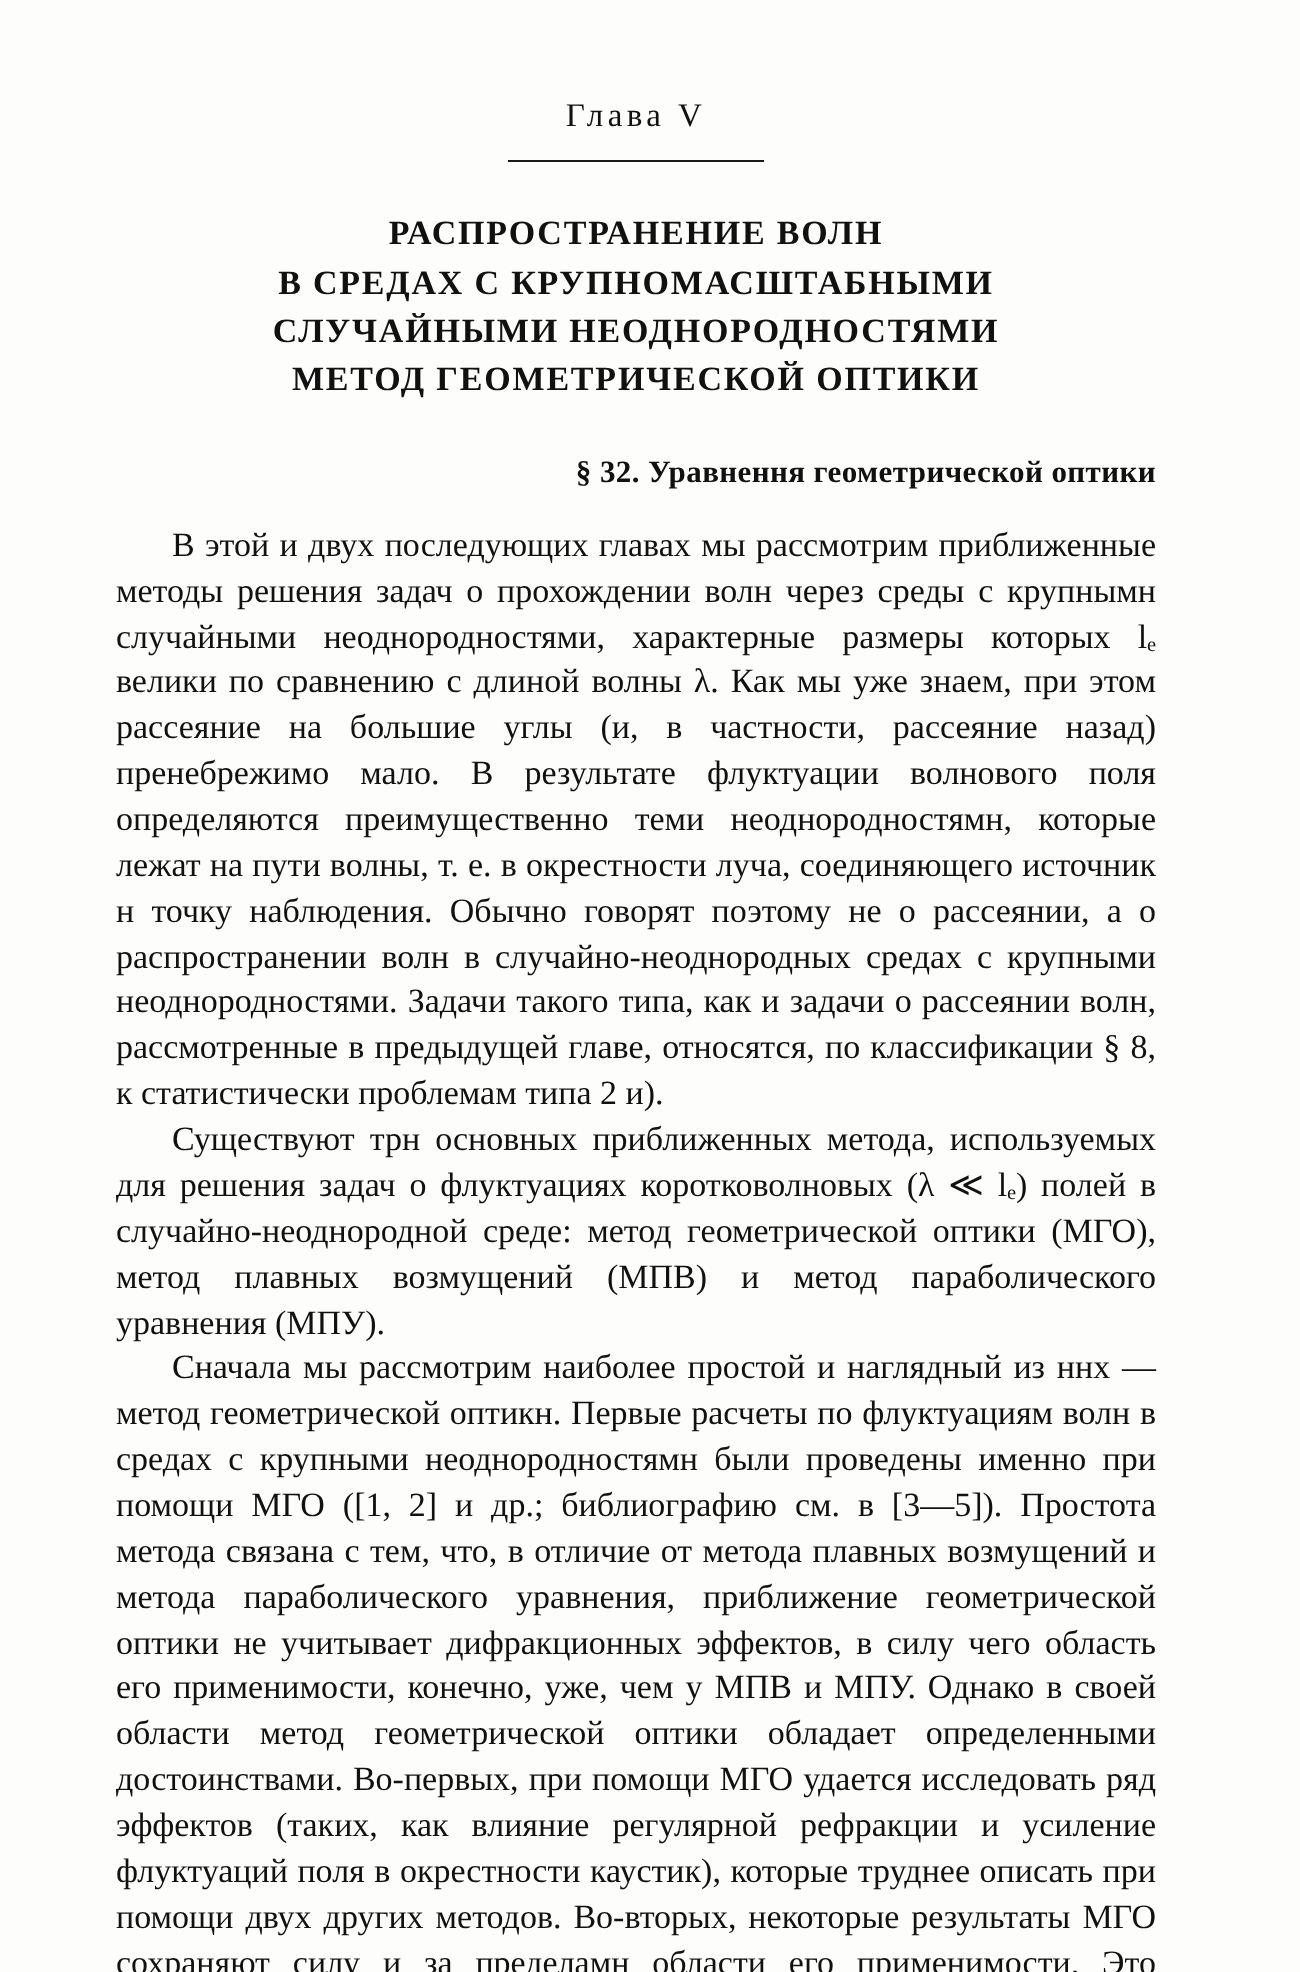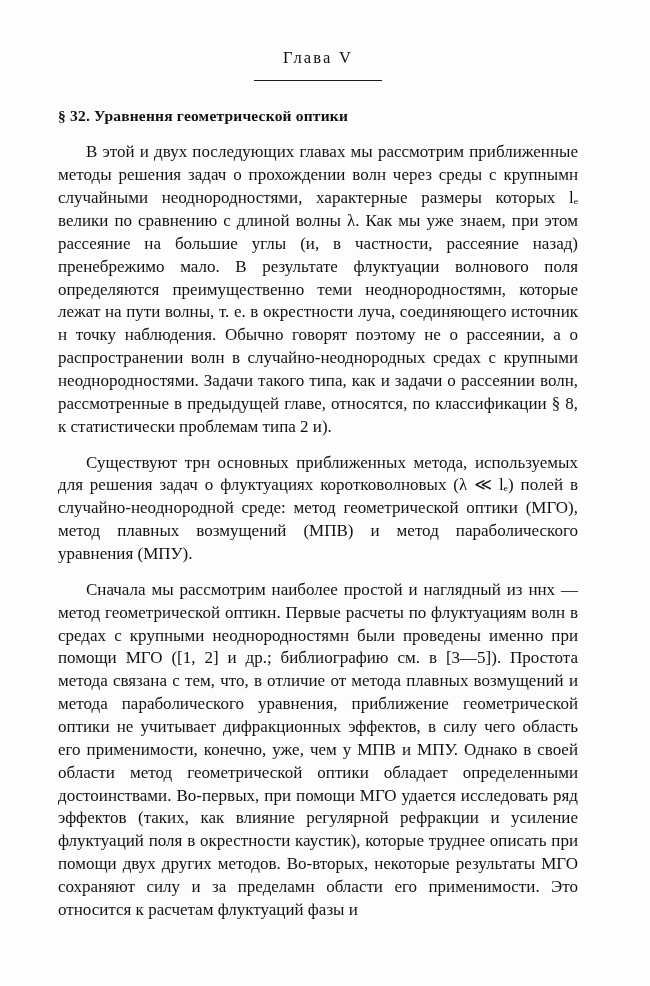--- a/index.html
+++ b/index.html
@@ -44,48 +44,54 @@
     margin-top: 24px;
     margin-bottom: 26px;
   }
   .title-line {
     font-size: 17px;
     font-weight: bold;
     letter-spacing: 0.9px;
     line-height: 1.42;
   }
   .section-head {
-    text-align: left;
+    text-align: right;
     font-size: 15.5px;
     font-weight: bold;
     margin: 26px 0 16px 0;
     letter-spacing: 0.2px;
   }
   .body-text p {
     margin: 0;
     font-size: 17px;
     line-height: 1.345;
     text-align: justify;
     text-indent: 28px;
     hyphens: manual;
   }
   .body-text p + p {
-    margin-top: 13px;
+    margin-top: 0;
   }
 </style>
 </head>
 <body>
 
 <div class="page">
 
   <div class="chapter-head">
     <div class="chapter-label">Глава  V</div>
     <div class="rule"></div>
   </div>
 
+  <div class="title-block">
+    <div class="title-line">РАСПРОСТРАНЕНИЕ ВОЛН</div>
+    <div class="title-line">В СРЕДАХ С КРУПНОМАСШТАБНЫМИ</div>
+    <div class="title-line">СЛУЧАЙНЫМИ НЕОДНОРОДНОСТЯМИ</div>
+    <div class="title-line">МЕТОД ГЕОМЕТРИЧЕСКОЙ ОПТИКИ</div>
+  </div>
 
   <div class="section-head">§ 32. Уравнення геометрической оптики</div>
 
   <div class="body-text">
     <p>В этой и двух последующих главах мы рассмотрим приближенные методы решения задач о прохождении волн через среды с крупнымн случайными неоднородностями, характерные размеры которых lₑ велики по сравнению с длиной волны λ. Как мы уже знаем, при этом рассеяние на большие углы (и, в частности, рассеяние назад) пренебрежимо мало. В результате флуктуации волнового поля определяются преимущественно теми неоднородностямн, которые лежат на пути волны, т. е. в окрестности луча, соединяющего источник н точку наблюдения. Обычно говорят поэтому не о рассеянии, а о распространении волн в случайно-неоднородных средах с крупными неоднородностями. Задачи такого типа, как и задачи о рассеянии волн, рассмотренные в предыдущей главе, относятся, по классификации § 8, к статистически проблемам типа 2 и).</p>
     <p>Существуют трн основных приближенных метода, используемых для решения задач о флуктуациях коротковолновых (λ ≪ lₑ) полей в случайно-неоднородной среде: метод геометрической оптики (МГО), метод плавных возмущений (МПВ) и метод параболического уравнения (МПУ).</p>
     <p>Сначала мы рассмотрим наиболее простой и наглядный из ннх — метод геометрической оптикн. Первые расчеты по флуктуациям волн в средах с крупными неоднородностямн были проведены именно при помощи МГО ([1, 2] и др.; библиографию см. в [3—5]). Простота метода связана с тем, что, в отличие от метода плавных возмущений и метода параболического уравнения, приближение геометрической оптики не учитывает дифракционных эффектов, в силу чего область его применимости, конечно, уже, чем у МПВ и МПУ. Однако в своей области метод геометрической оптики обладает определенными достоинствами. Во-первых, при помощи МГО удается исследовать ряд эффектов (таких, как влияние регулярной рефракции и усиление флуктуаций поля в окрестности каустик), которые труднее описать при помощи двух других методов. Во-вторых, некоторые результаты МГО сохраняют силу и за пределамн области его применимости. Это относится к расчетам флуктуаций фазы и</p>
   </div>
 
 </div>

